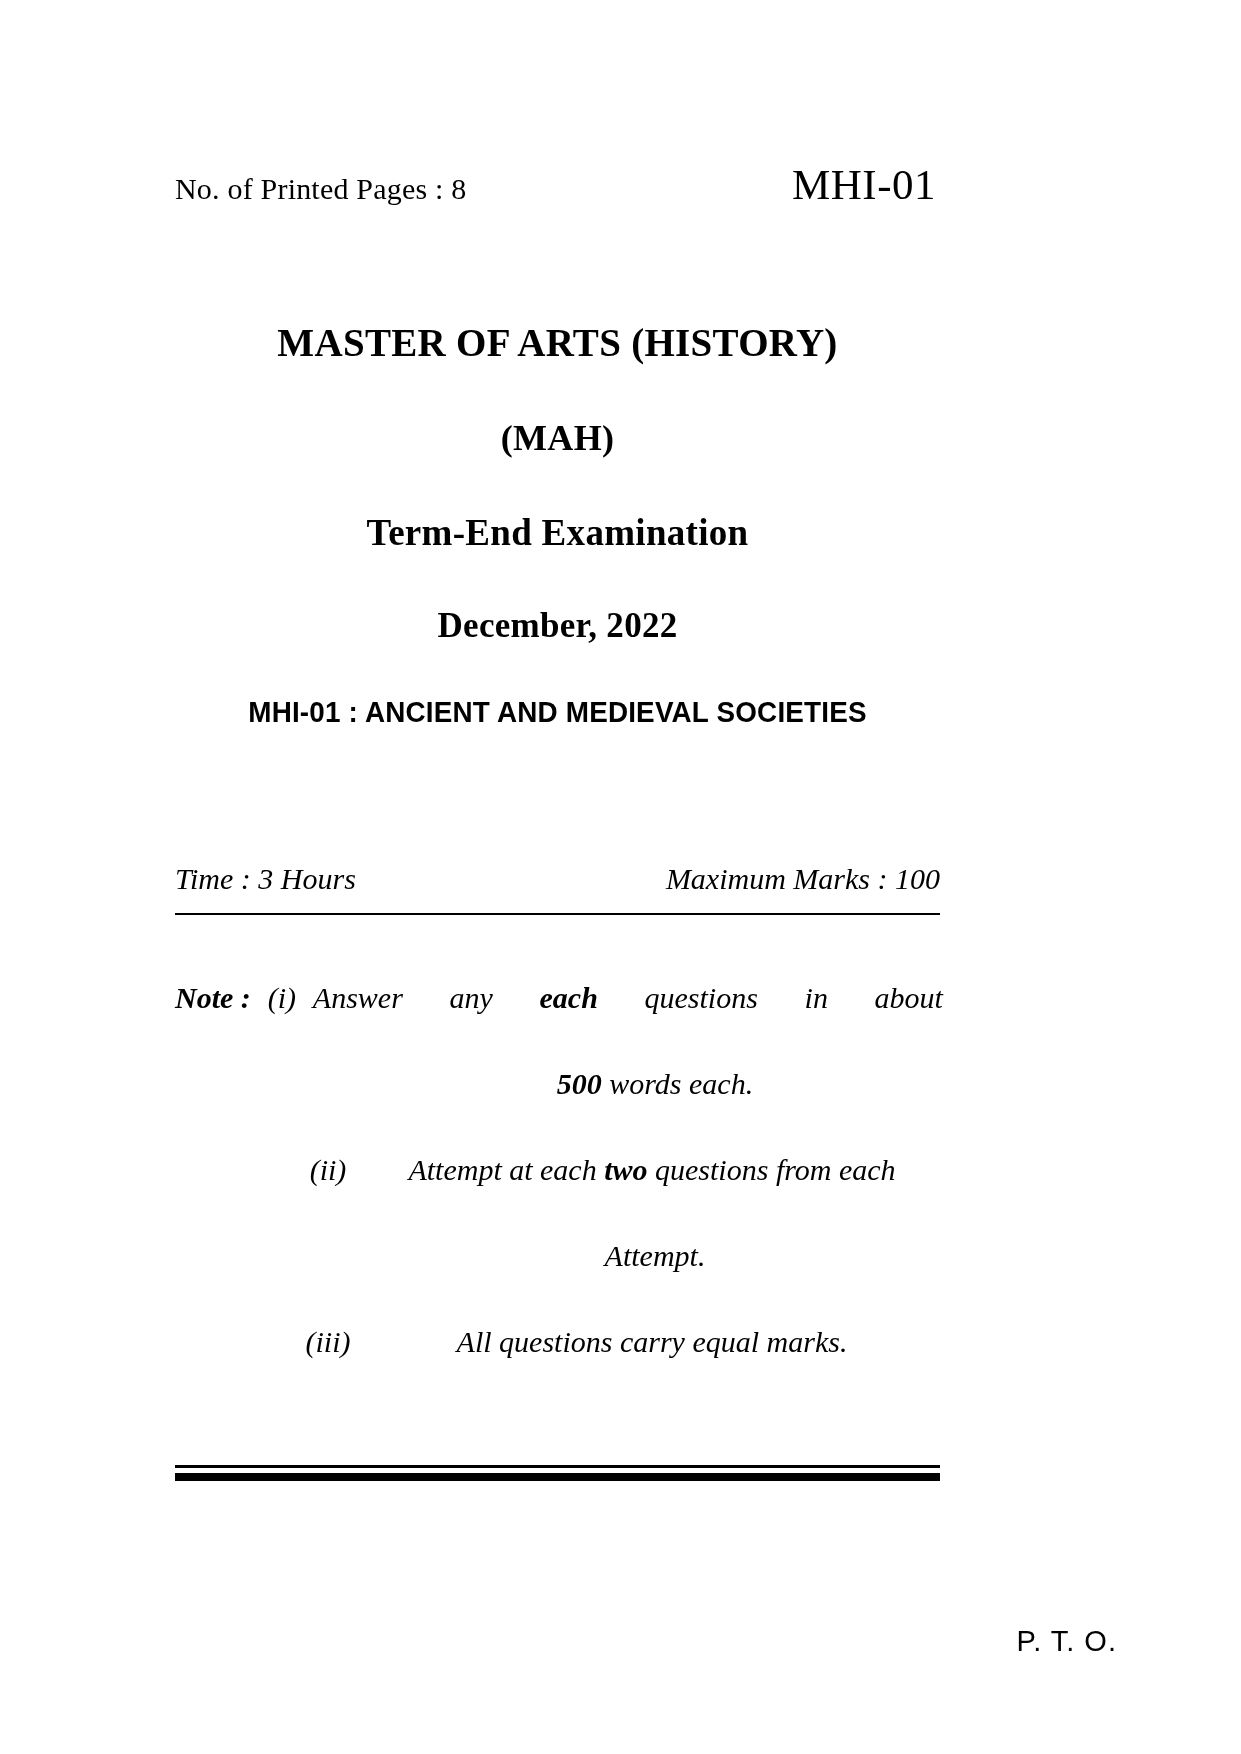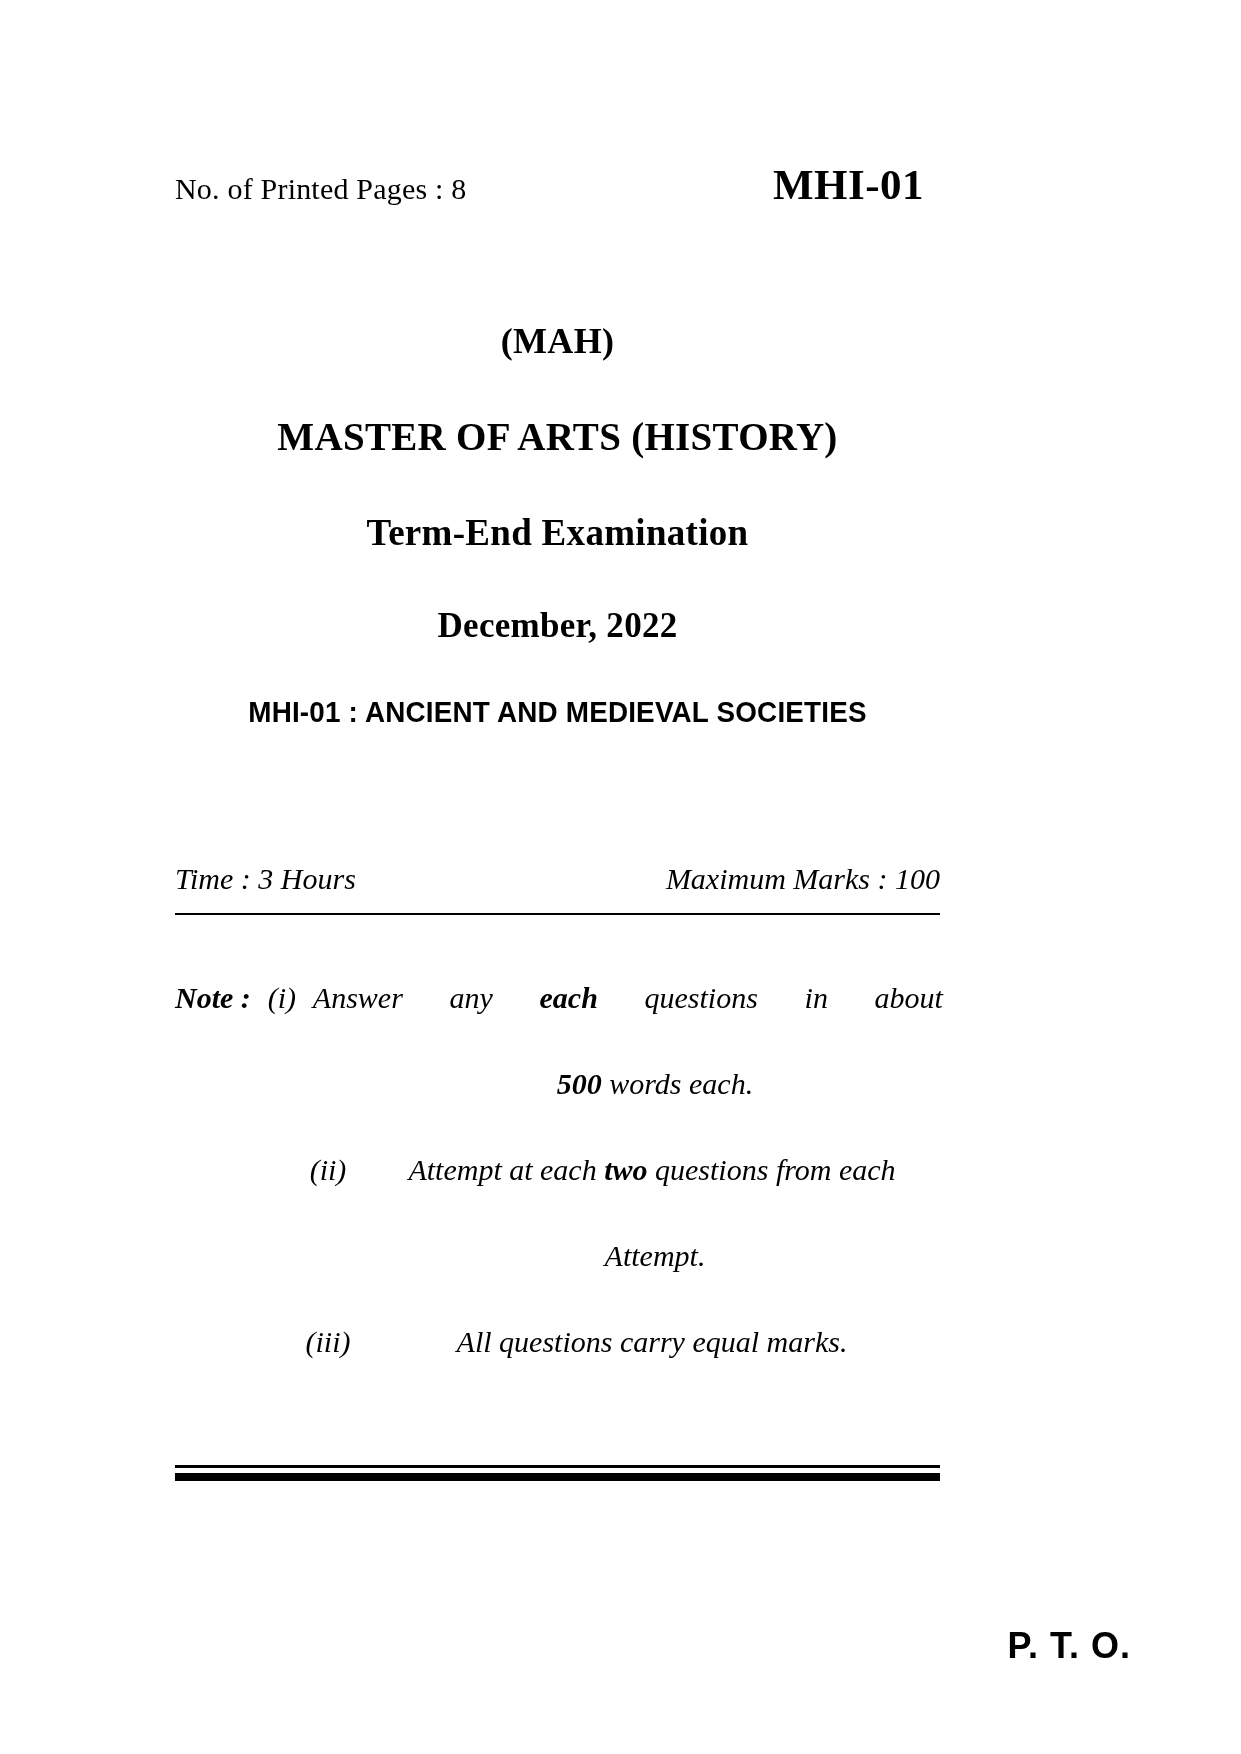--- a/index.html
+++ b/index.html
@@ -35,25 +35,25 @@
     justify-content: space-between;
   }
   .printed-pages {
     font-family: "Liberation Serif", serif;
     font-size: 30px;
     letter-spacing: 0.2px;
     white-space: nowrap;
   }
   .course-code-top {
     font-family: "Liberation Serif", serif;
-    font-weight: bold;
+    font-weight: normal;
     font-size: 43px;
     letter-spacing: 0.5px;
     white-space: nowrap;
-    margin-right: 16px;
+    margin-right: 4px;
   }
 
   
   .title-block {
     position: absolute;
     left: 175px;
     top: 320px;
     width: 765px;
     text-align: center;
   }
@@ -180,42 +180,42 @@
     margin-bottom: 5px;
   }
   .rule-double .r-bot {
     height: 8px;
     background: #000;
   }
 
   
   .pto {
     position: absolute;
-    right: 110px;
+    right: 124px;
     top: 1625px;
     font-family: "Liberation Sans", sans-serif;
-    font-weight: bold;
-    font-size: 36px;
+    font-weight: normal;
+    font-size: 29px;
     letter-spacing: 1px;
     white-space: nowrap;
   }
 </style>
 </head>
 <body>
 
 <div class="page">
 
   <div class="header-row">
     <span class="printed-pages">No. of Printed Pages : 8</span>
     <span class="course-code-top">MHI-01</span>
   </div>
 
   <div class="title-block">
+    <div class="t-line t-program">MASTER OF ARTS (HISTORY)</div>
     <div class="t-line t-abbrev">(MAH)</div>
-    <div class="t-line t-program">MASTER OF ARTS (HISTORY)</div>
     <div class="t-line t-exam">Term-End Examination</div>
     <div class="t-line t-session">December, 2022</div>
     <div class="t-line t-subject">MHI-01 : ANCIENT AND MEDIEVAL SOCIETIES</div>
   </div>
 
   <div class="timemarks-row">
     <span class="time-text">Time : 3 Hours</span>
     <span class="marks-text">Maximum Marks : 100</span>
   </div>
   <div class="rule-thin"></div>

